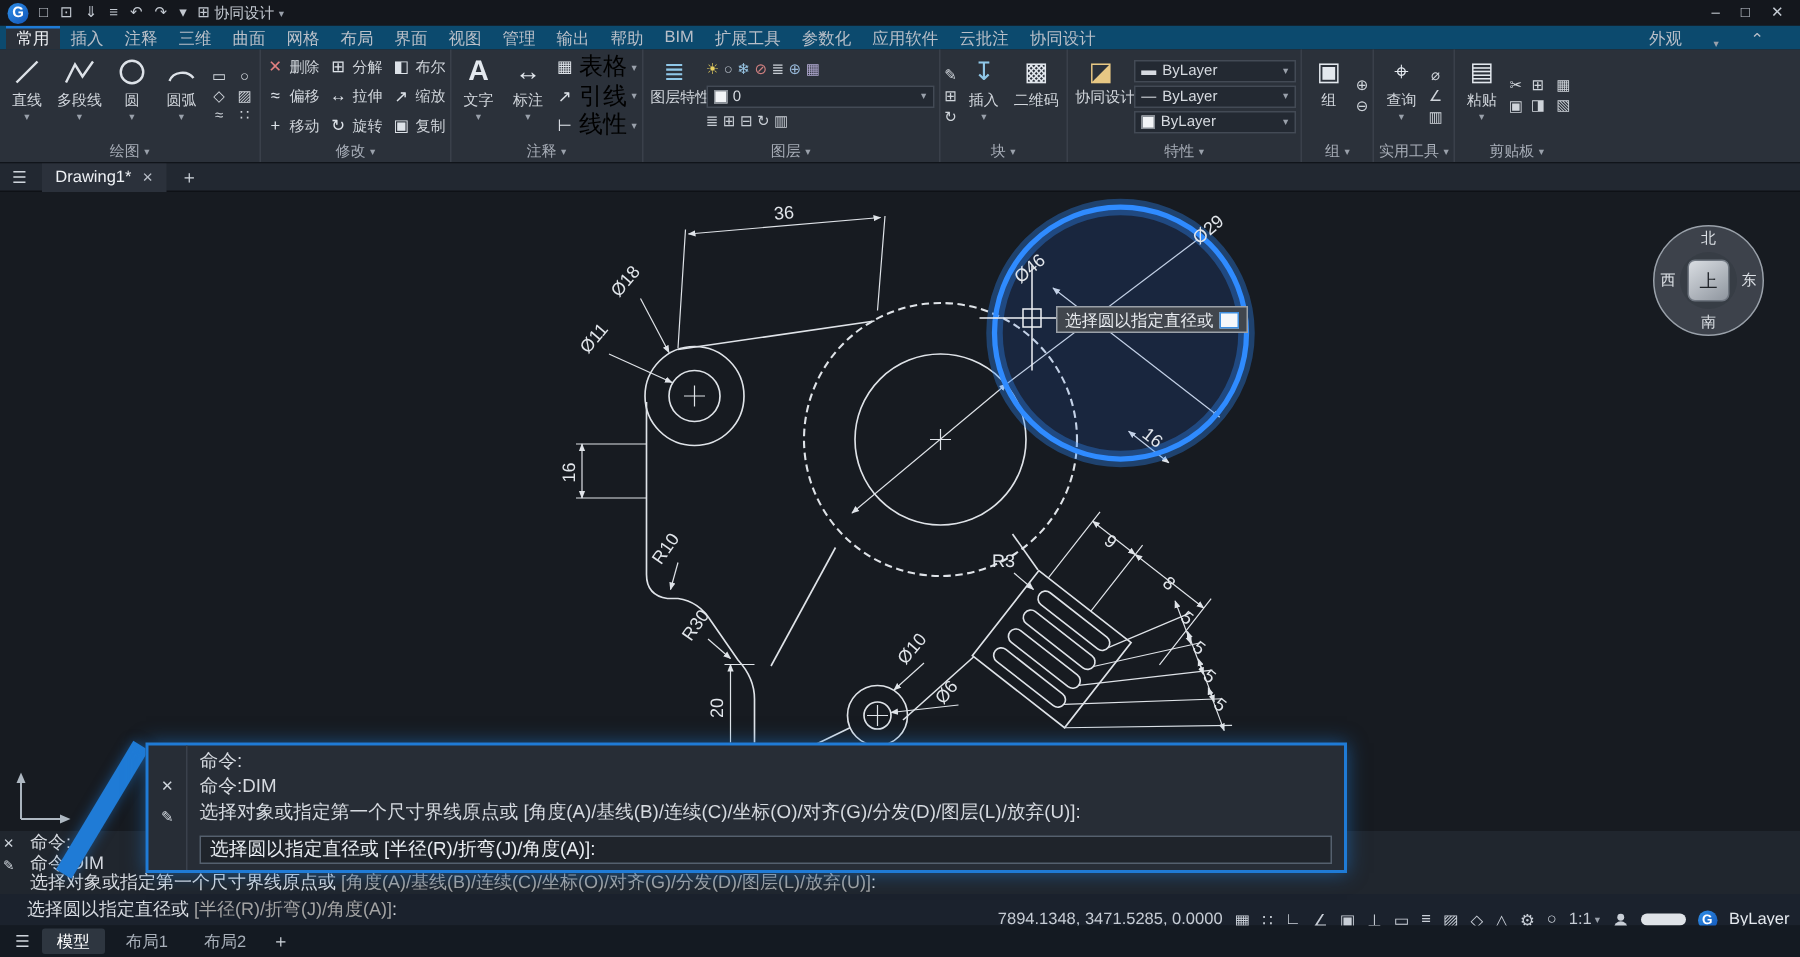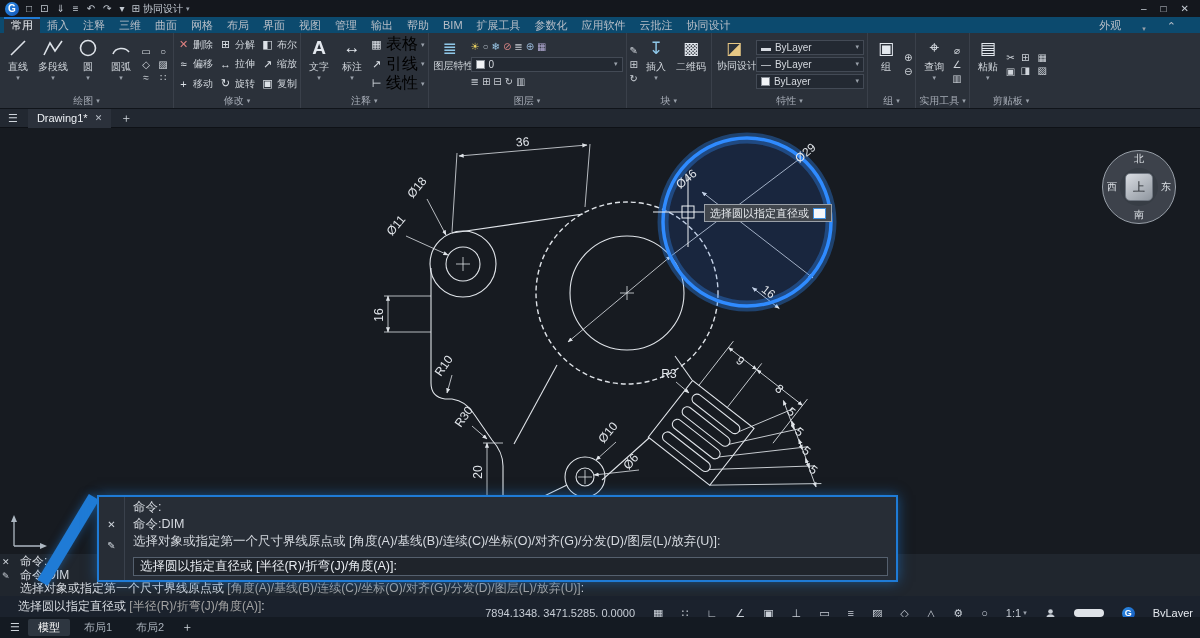--- a/index.html
+++ b/index.html
@@ -107,21 +107,21 @@
   .float-lines { flex:1; display:flex; flex-direction:column; padding:2px 8px 4px;
                  font-size:12.5px; color:#d6dae0; }
   .fline { height:17px; line-height:17px; white-space:nowrap; }
   .finput { margin-top:auto; border:1px solid #55606e; background:#1f242b; height:19px;
             line-height:17px; padding:0 6px; color:#e8ecf1; white-space:nowrap; }
 
   
   .statusbar { position:absolute; top:596px; left:0; width:1200px; height:21px; background:#1b222d;
                display:flex; align-items:center; z-index:20; font-size:12px; color:#d6dae0; }
   .status-input { flex:1; padding-left:18px; white-space:nowrap; }
-  .status-right { display:flex; align-items:center; gap:18px; padding-right:7px; font-size:11px;
+  .status-right { display:flex; align-items:center; gap:8px; padding-right:7px; font-size:11px;
                   color:#c6ccd4;margin-top:13px; }
   .sicon { font-size:11px; color:#c9cfd7; }
   .scale { display:flex; gap:2px; align-items:center; }
   .pill { width:30px; height:8px; background:#dfe3e8; border-radius:4px; }
   .gdot { width:13px; height:13px; border-radius:50%; background:linear-gradient(135deg,#2e8fe8,#1255b8);
           color:#fff; font-size:9px; font-weight:bold; display:flex; align-items:center; justify-content:center; }
   .brand { color:#e6eaef; }
 
   
   .layouttabs { position:absolute; top:617px; left:0; width:1200px; height:21px; background:#141a22;

